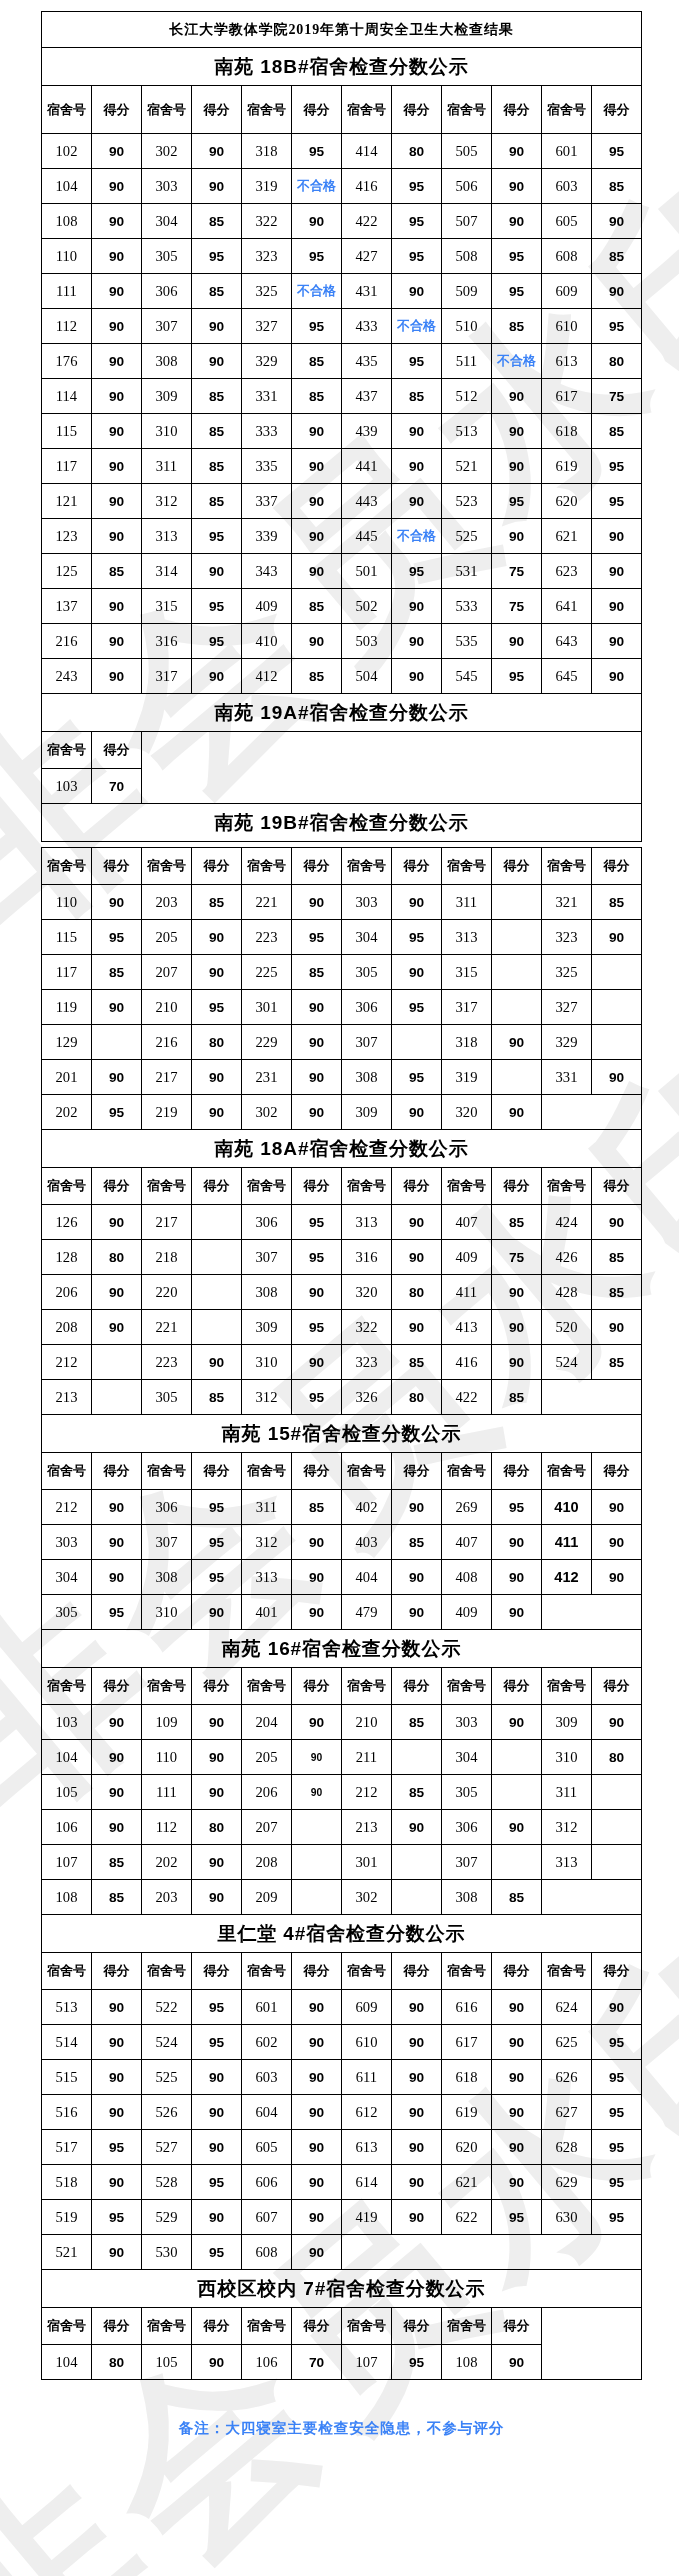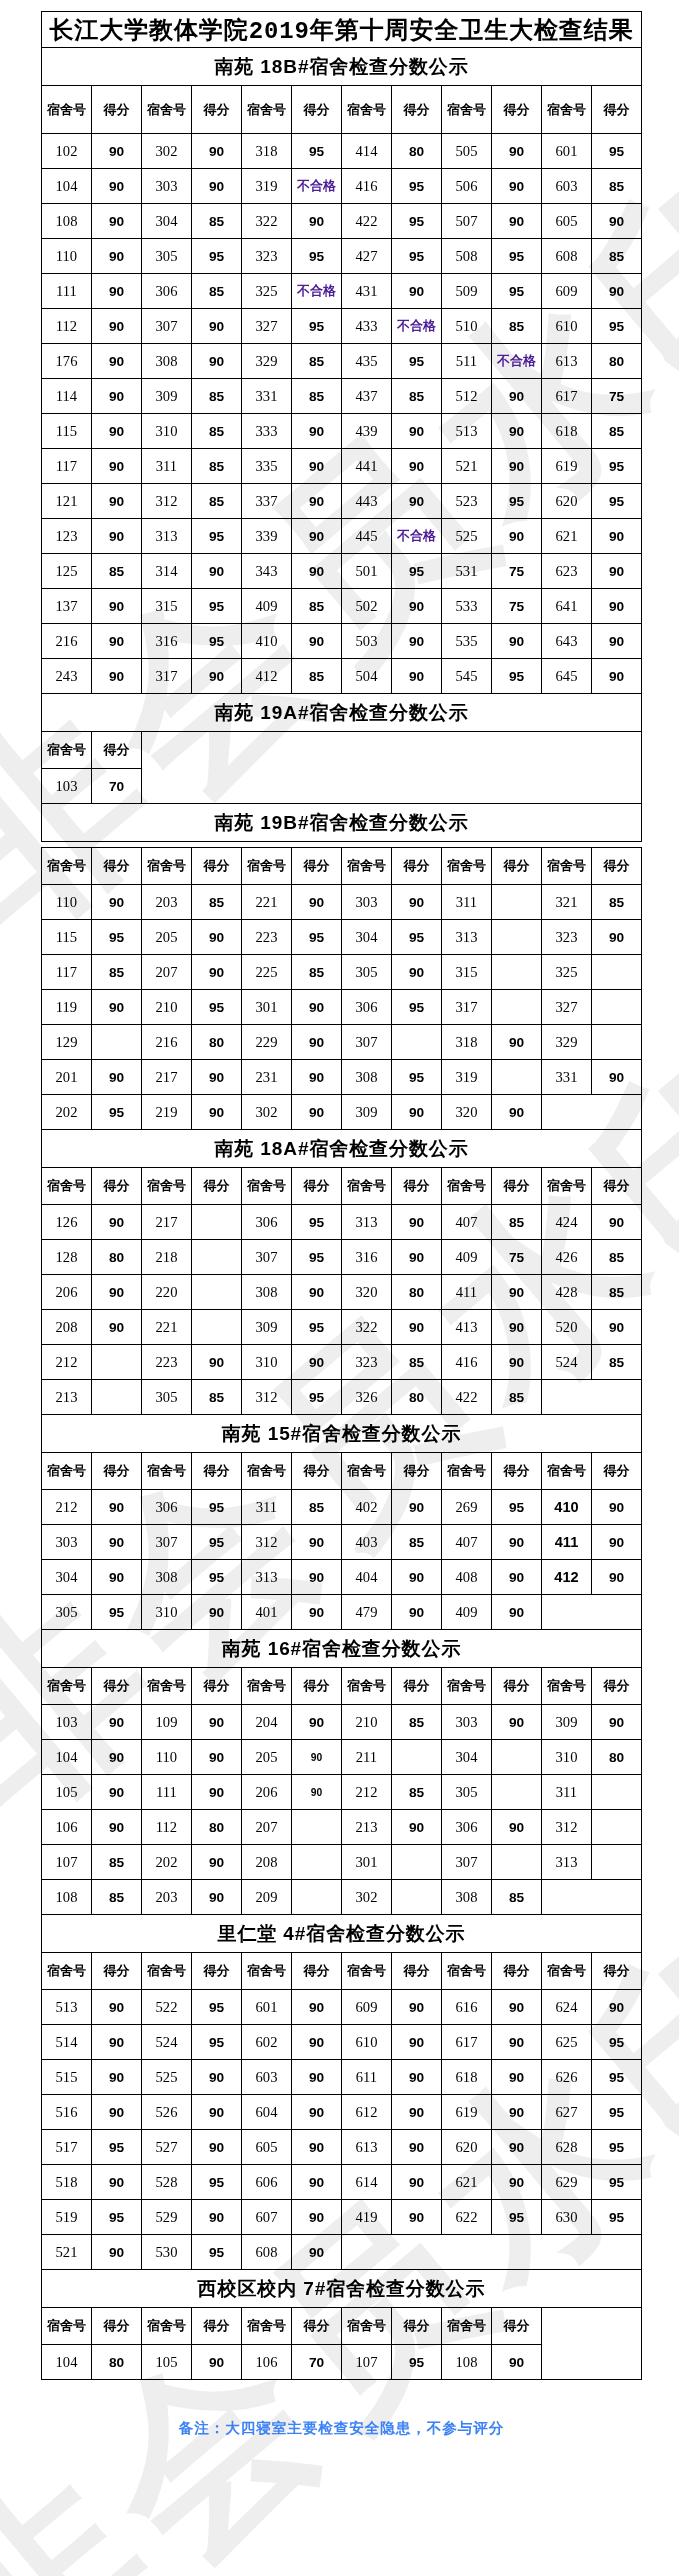--- a/index.html
+++ b/index.html
@@ -43,23 +43,23 @@
   td{
     border:1.3px solid #000;
     text-align:center;
     vertical-align:middle;
     padding:0;
     overflow:hidden;
     background:transparent;
   }
   tr.r-main td{
     height:35px;
-    font-size:24px;
+    font-size:14px;
     font-weight:bold;
-    font-family:Liberation Mono, monospace;
+    font-family:Liberation Serif, serif;
     letter-spacing:0.9px;
   }
   tr.r-sec td{
     height:37px;
     font-size:19px;
     font-weight:bold;
     letter-spacing:0.9px;
   }
   tr.r-head td{
     height:36px;
@@ -71,21 +71,21 @@
   td.no{
     font-size:14.6px;
     font-family:"Liberation Serif",serif;
     font-weight:normal;
   }
   td.no.boldnum{font-weight:bold;font-family:"Liberation Sans",sans-serif;}
   td.score{
     font-size:13.7px;
     font-weight:bold;
   }
-  td.score.fail{color:#4c1d95;font-size:13px;letter-spacing:0px;}
+  td.score.fail{color:#3b82f6;font-size:13px;letter-spacing:0px;}
   td.score.small{font-size:10.3px;}
   td.blank-cell, td.blank-merged{background:transparent;}
   .footer-note{
     margin-top:39px;
     text-align:center;
     font-size:14.6px;
     font-weight:bold;
     color:#3b82f6;
     letter-spacing:0.9px;
   }

